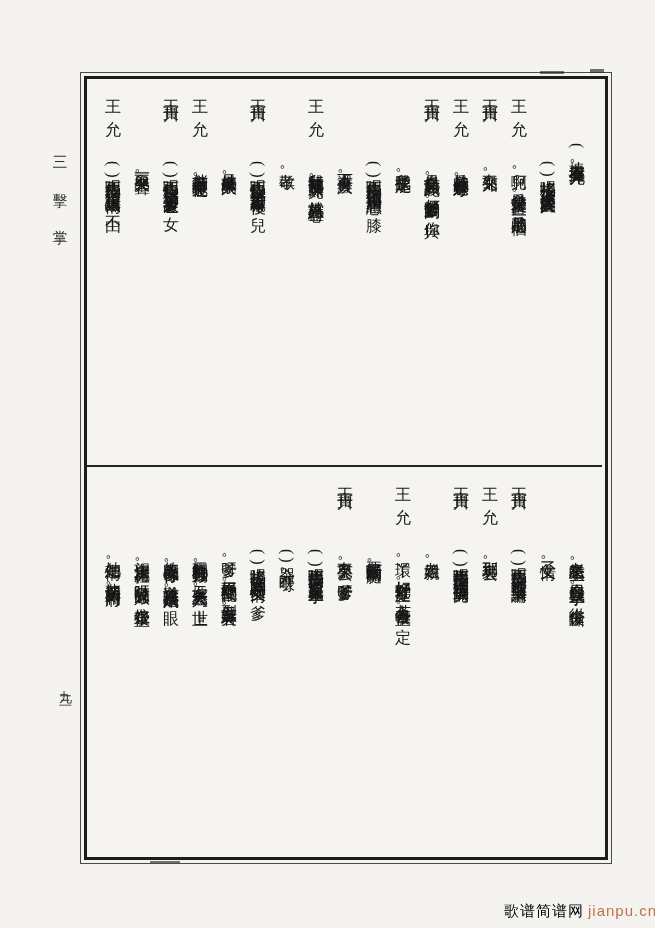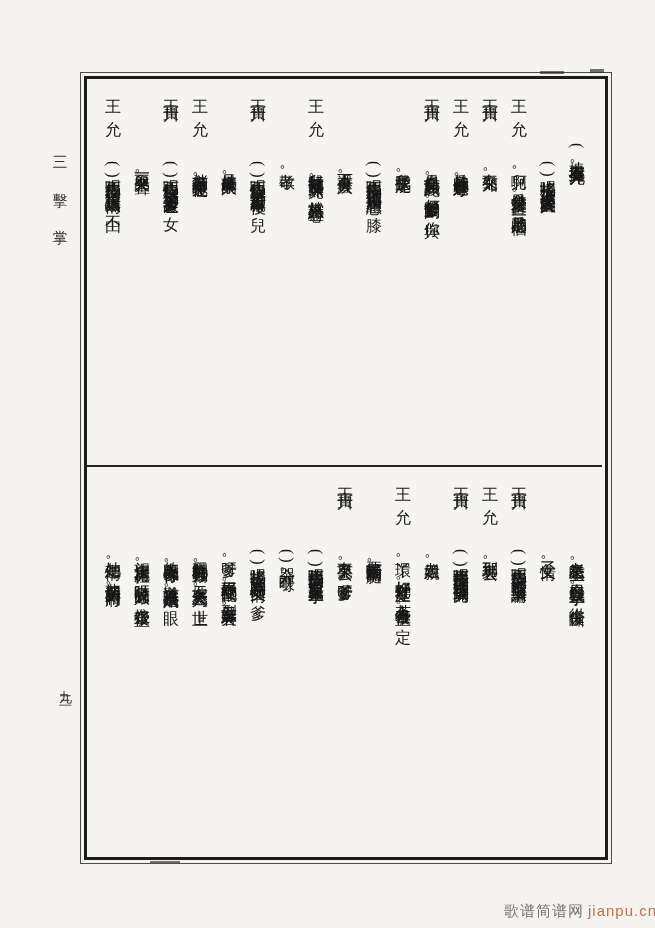--- a/index.html
+++ b/index.html
@@ -47,21 +47,21 @@
   .page-number{
     position:absolute;left:56px;top:680px;
     writing-mode:vertical-rl;text-orientation:upright;
     font-size:13px;letter-spacing:5px;color:#2e2e2e;
   }
   .watermark{
     position:absolute;left:504px;top:902px;
     font-family:"Liberation Sans","DejaVu Sans",sans-serif;
     font-size:15px;letter-spacing:1px;white-space:nowrap;
   }
-  .watermark .site{color:#737373;}
+  .watermark .site{color:#000000;}
   .watermark .domain{color:#c1714e;margin-left:4px;}
   .tick{position:absolute;background:#2a2a2a;opacity:.65;}
 </style>
 </head>
 <body>
 
 <div class="page">
 
   <div class="margin-title">三擊掌</div>
   <div class="page-number">九三</div>

